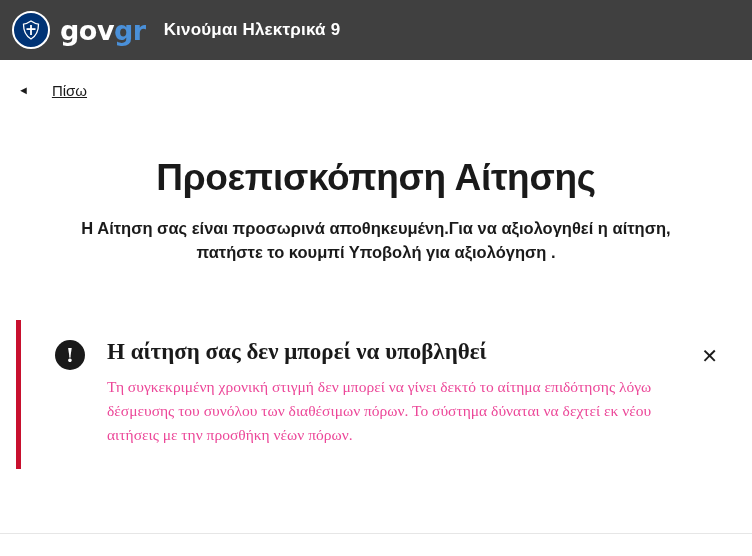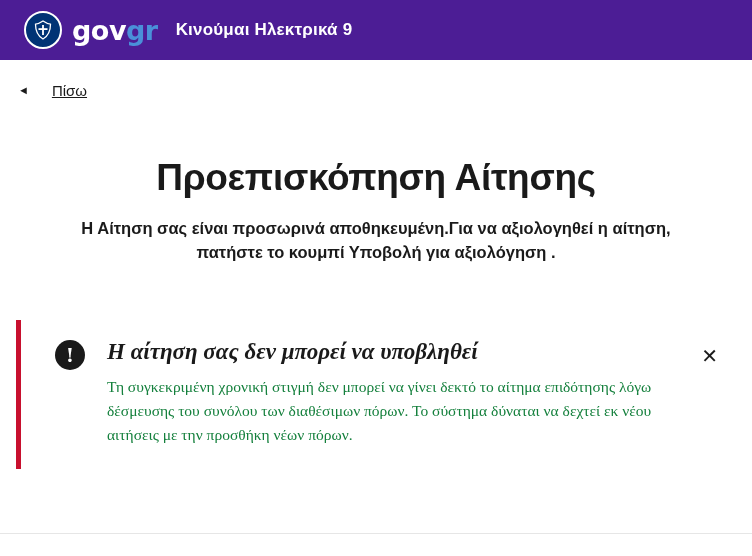--- a/index.html
+++ b/index.html
@@ -16,24 +16,24 @@
   .page {
     position: relative;
     width: 752px;
     height: 556px;
     background: #ffffff;
     box-sizing: border-box;
   }
   
   .header {
     height: 60px;
-    background: #4c1d95;
-    display: flex;
-    align-items: center;
-    padding-left: 24px;
+    background: #404040;
+    display: flex;
+    align-items: center;
+    padding-left: 12px;
     box-sizing: border-box;
   }
   .emblem {
     width: 34px;
     height: 34px;
     border-radius: 50%;
     background: #003375;
     border: 2px solid #ffffff;
     display: flex;
     align-items: center;
@@ -133,27 +133,26 @@
     margin-left: 22px;
     flex: 1;
   }
   .alert-title {
     font-family: "Liberation Serif", serif;
     font-size: 23px;
     font-weight: bold;
     color: #1a1a1a;
     margin: 0;
     line-height: 1.2;
-    font-style: italic;
   }
   .alert-text {
     font-family: "Liberation Serif", serif;
     margin: 10px 0 0;
     font-size: 15.5px;
-    color: #15803d;
+    color: #ec4899;
     line-height: 1.55;
     max-width: 620px;
   }
   .alert-close {
     position: absolute;
     top: 24px;
     right: 14px;
     font-size: 20px;
     color: #1a1a1a;
     background: none;

